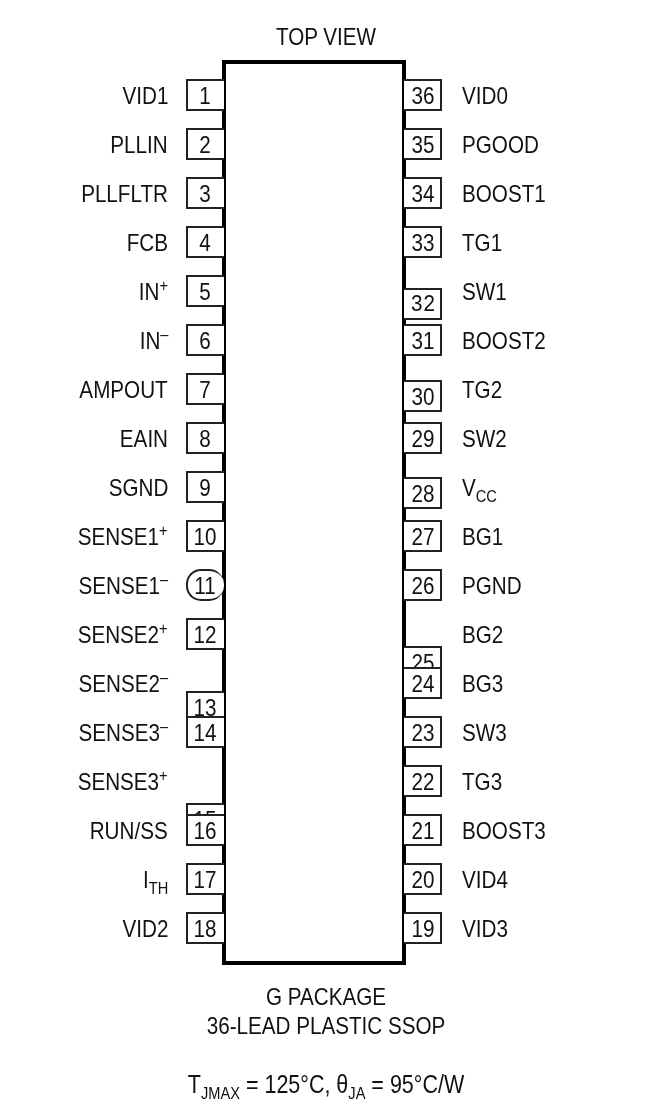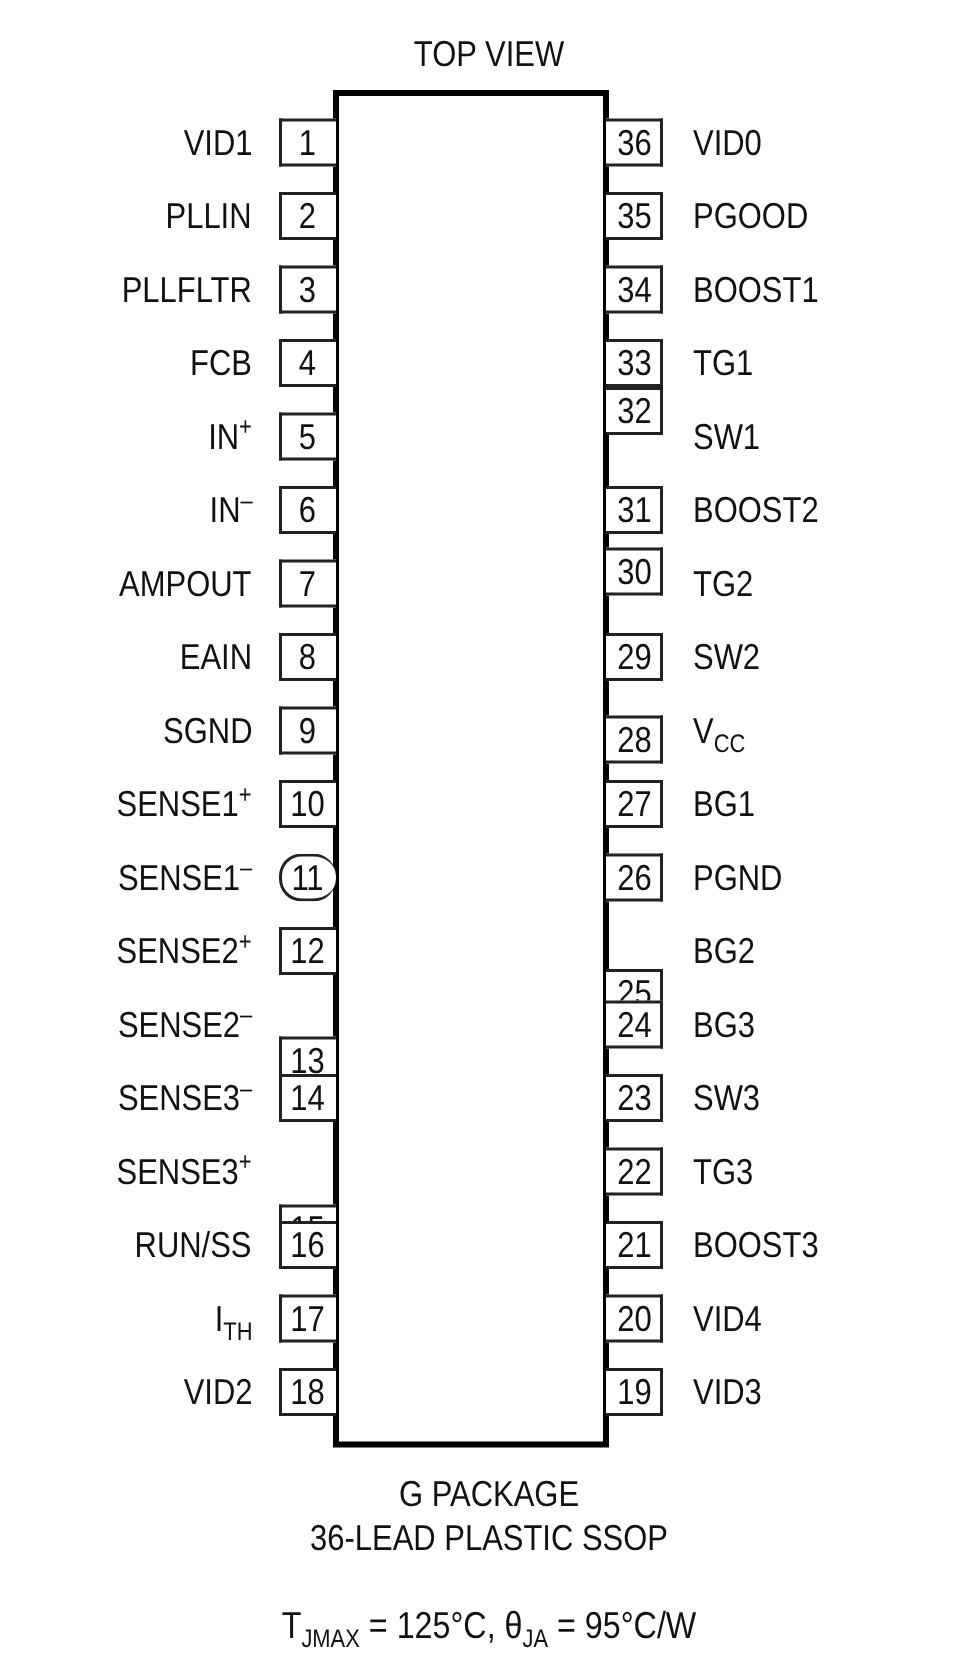--- a/index.html
+++ b/index.html
@@ -115,29 +115,29 @@
       </div>
       <div class="txt lbl-right" style="top: 133px;"><span>PGOOD</span></div>
       <div class="pinbox right" style="top: 177px;">
         <div class="pinnum">34</div>
       </div>
       <div class="txt lbl-right" style="top: 182px;"><span>BOOST1</span></div>
       <div class="pinbox right" style="top: 226px;">
         <div class="pinnum">33</div>
       </div>
       <div class="txt lbl-right" style="top: 231px;"><span>TG1</span></div>
-      <div class="pinbox right" style="top: 258px;">
+      <div class="pinbox right" style="top: 288px; font-family: Liberation Mono, monospace;">
         <div class="pinnum">32</div>
       </div>
       <div class="txt lbl-right" style="top: 280px;"><span>SW1</span></div>
       <div class="pinbox right" style="top: 324px;">
         <div class="pinnum">31</div>
       </div>
       <div class="txt lbl-right" style="top: 329px;"><span>BOOST2</span></div>
-      <div class="pinbox right" style="top: 365px;">
+      <div class="pinbox right" style="top: 380px;">
         <div class="pinnum">30</div>
       </div>
       <div class="txt lbl-right" style="top: 378px;"><span>TG2</span></div>
       <div class="pinbox right" style="top: 422px;">
         <div class="pinnum">29</div>
       </div>
       <div class="txt lbl-right" style="top: 427px;"><span>SW2</span></div>
       <div class="pinbox right" style="top: 461px; margin-top: 16px;">
         <div class="pinnum">28</div>
       </div>

